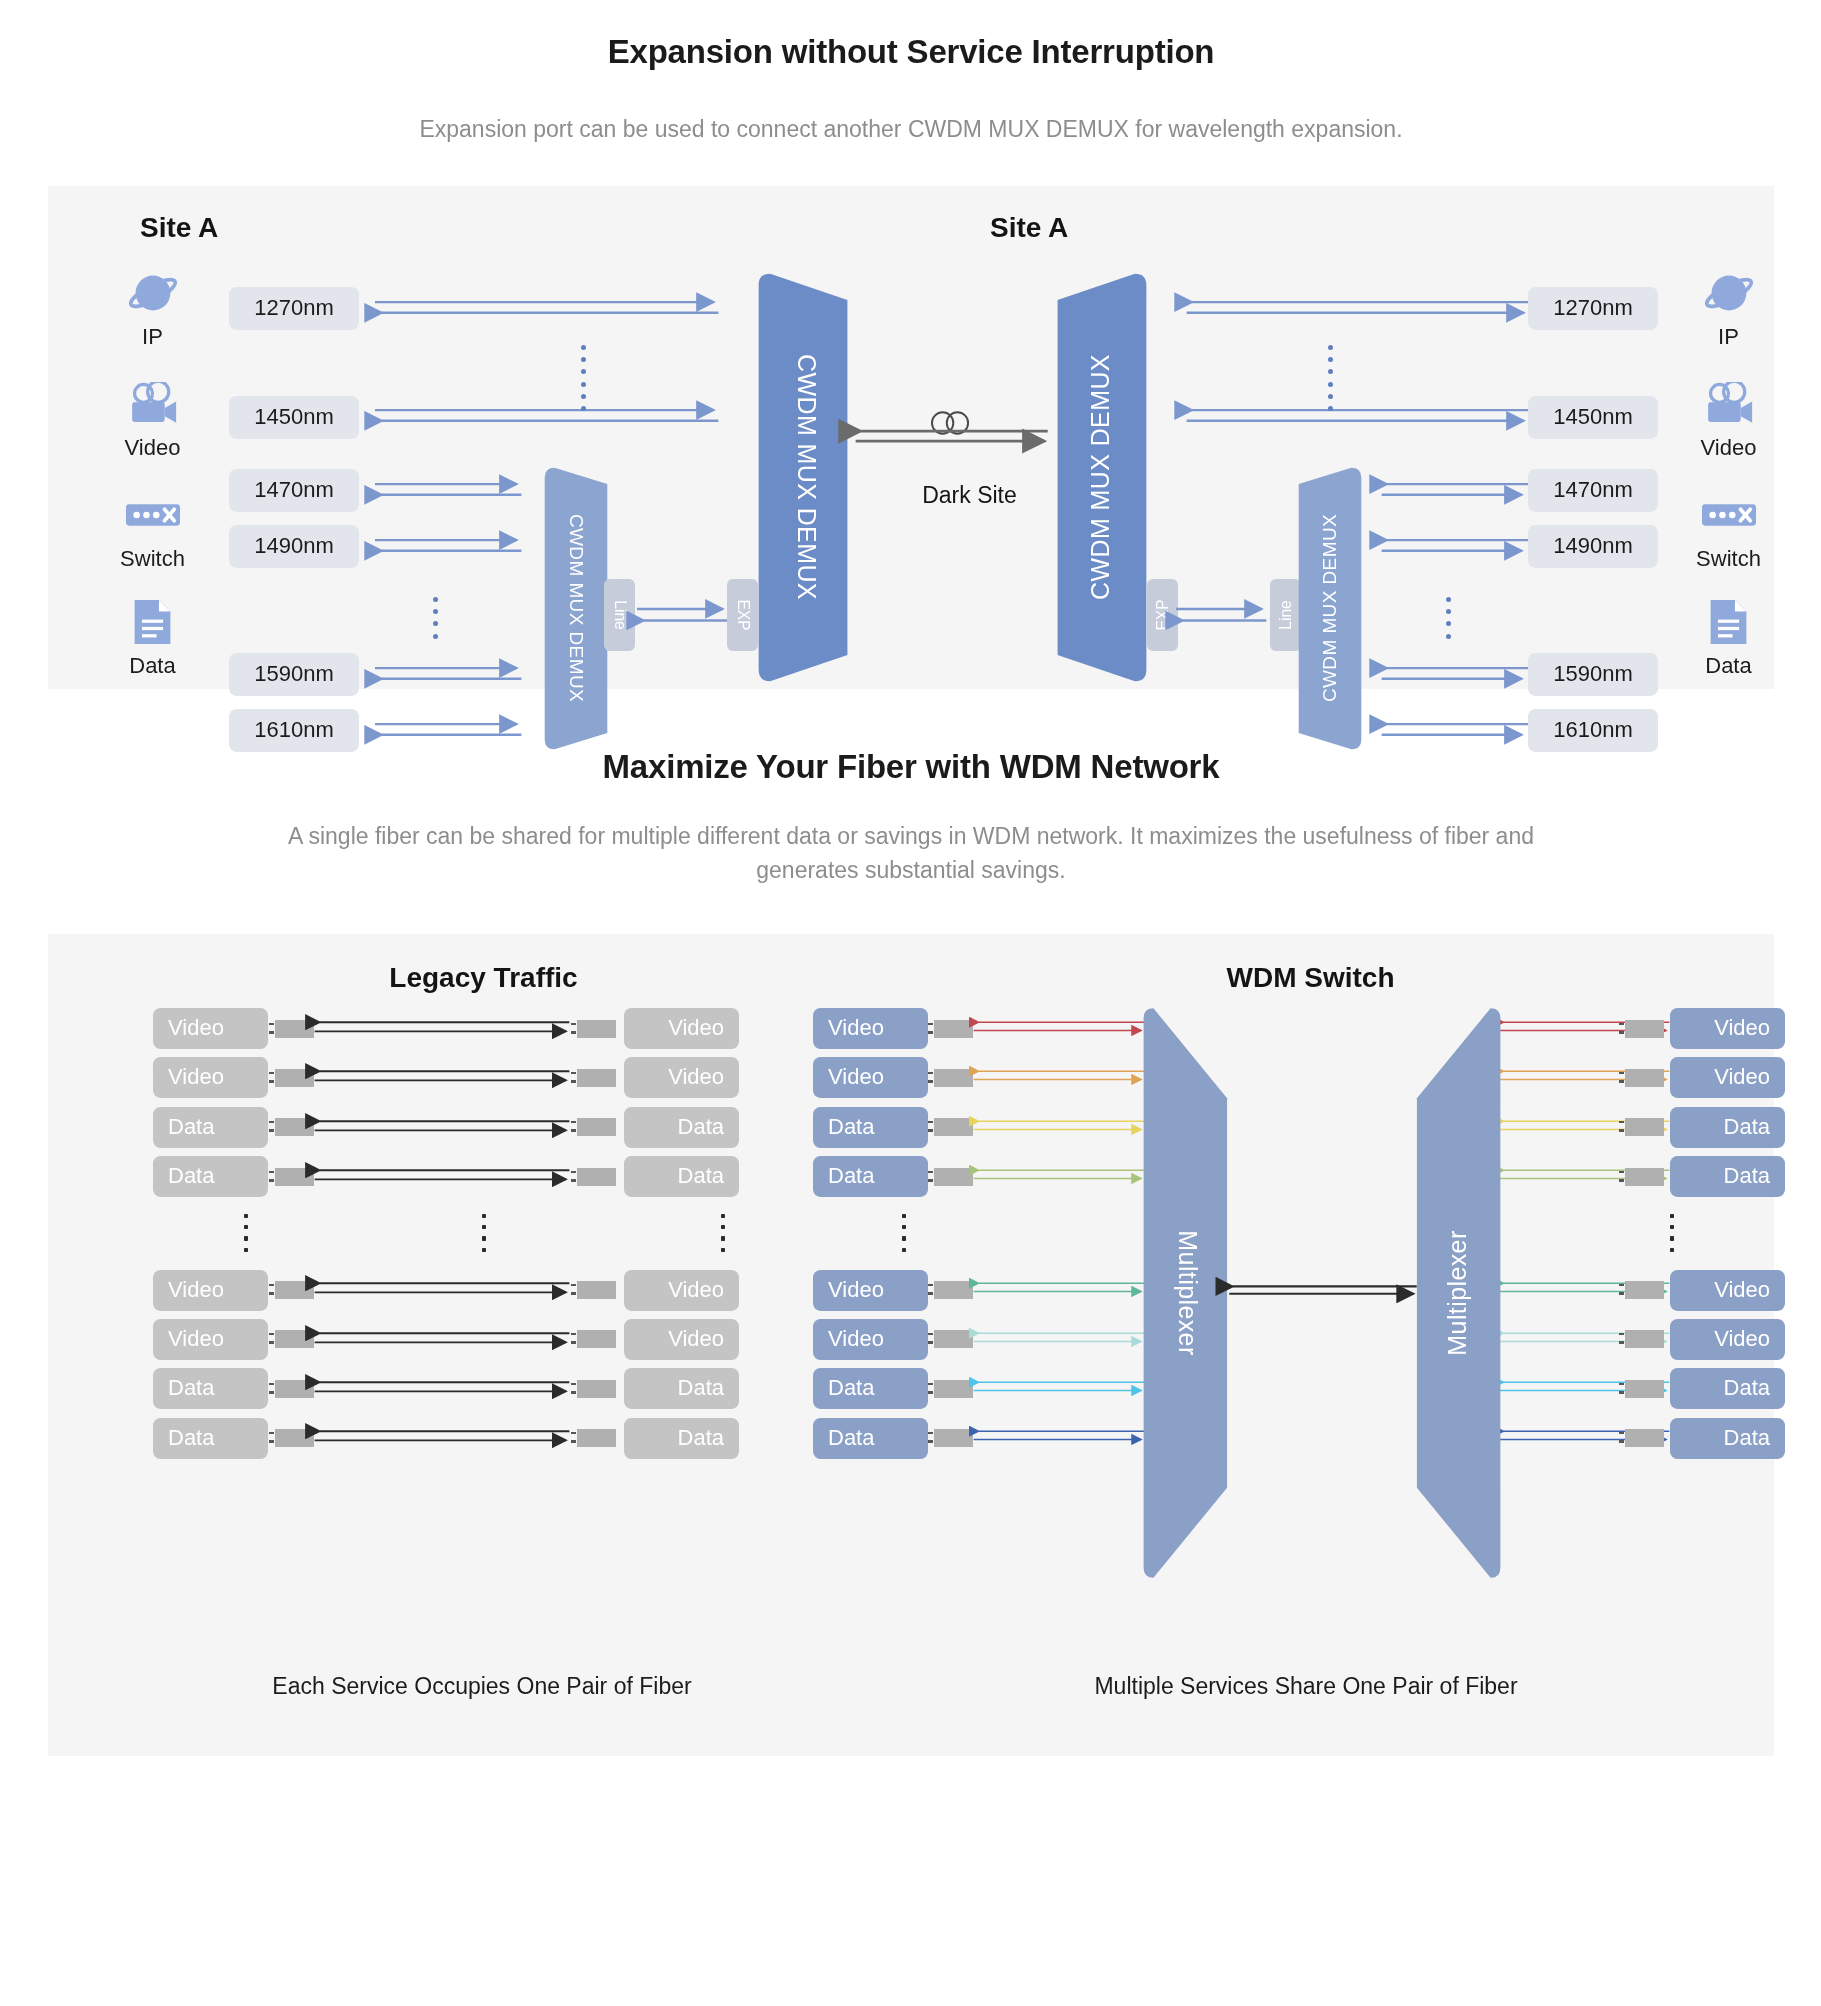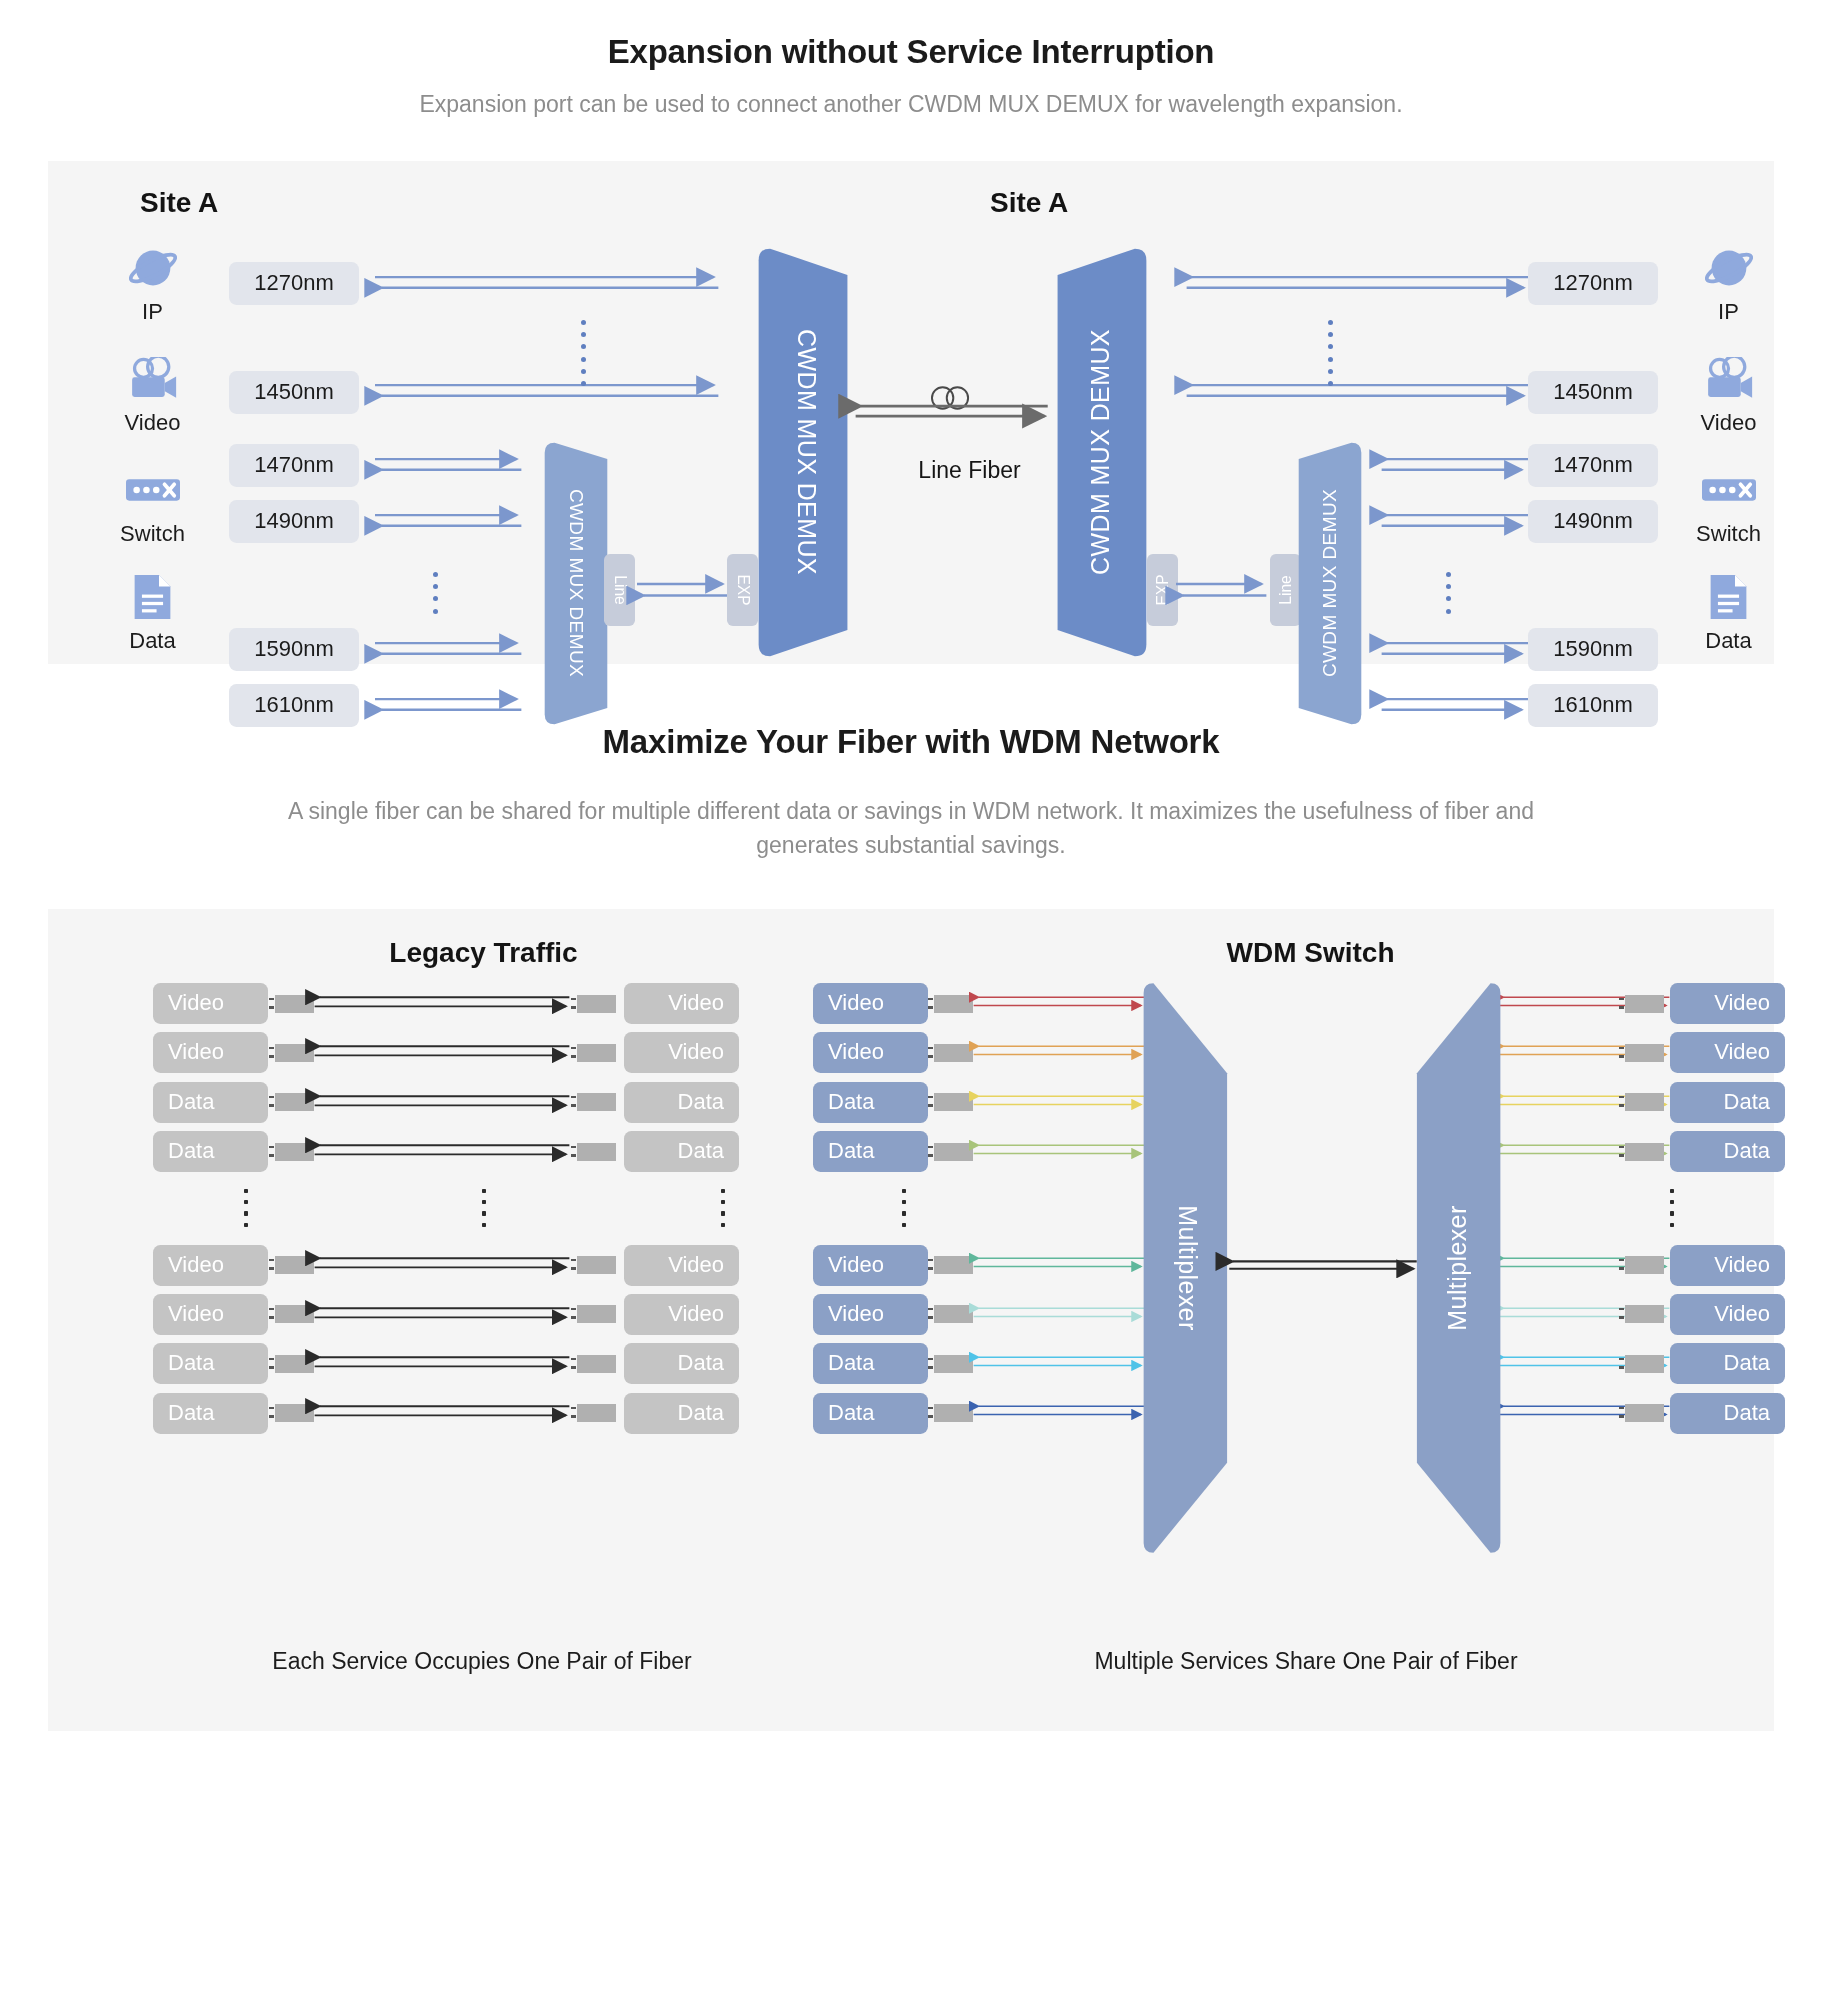--- a/index.html
+++ b/index.html
@@ -22,21 +22,21 @@
   .section-sub {
     text-align: center;
     font-size: 23px;
     color: #8d8d8d;
     line-height: 1.5;
     font-weight: normal;
   }
 
   
   #sec1 { padding-top: 33px; }
-  #sec1 .section-title { margin-bottom: 16px; }
+  #sec1 .section-title { margin-bottom: 41px; }
   #sec1 .section-sub { margin-bottom: 39px; }
 
   .panel {
     background: #f5f5f5;
     margin: 0 48px;
     position: relative;
   }
   #panel1 { height: 503px; }
 
   .site-label {
@@ -328,21 +328,21 @@
           <marker id="df-l" markerWidth="9" markerHeight="9" refX="1" refY="4.5" orient="auto">
               <path d="M9,0 L0,4.5 L9,9 Z" fill="#6b6b6b"></path>
             </marker>
         </defs>
         <circle cx="108" cy="6" r="13" fill="none" stroke="#4a4a4a" stroke-width="2.4"></circle>
         <circle cx="126" cy="6" r="13" fill="none" stroke="#4a4a4a" stroke-width="2.4"></circle>
         <line x1="236" y1="16" x2="8" y2="16" stroke="#6b6b6b" stroke-width="3.4" marker-end="url(#df-l)"></line>
         <line x1="2" y1="28" x2="232" y2="28" stroke="#6b6b6b" stroke-width="3.4" marker-end="url(#df-r)"></line>
       </svg>
     </div>
-    <div id="darkfiber-label">Line Fiber</div>
+    <div id="darkfiber-label">Dark Site</div>
 
     <div class="trap rev" style="left:1003px; top:86px; width:97px; height:411px;">
       <svg width="97" height="411" style="position:absolute;left:0;top:0;" viewBox="0 0 118 500">
           <path d="M116,16 Q116,2 102,2 L8,34 L8,466 L102,498 Q116,498 116,484 Z" fill="#6c8cc7"></path>
         </svg>
       <div class="lbl" style="font-size:25px;">CWDM MUX DEMUX</div>
     </div>
 
     <div class="port rev" style="left:1099px; top:393px; width:31px; height:72px;">
       <span>EXP</span>

